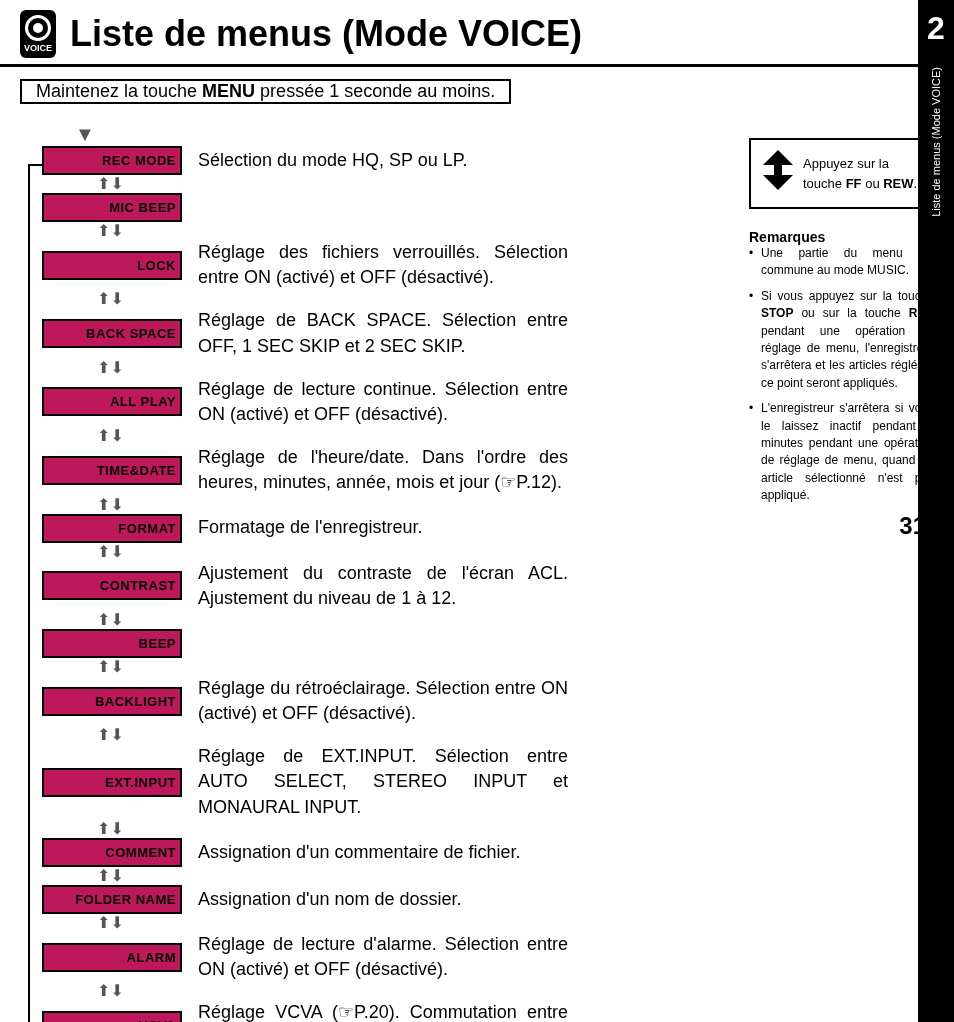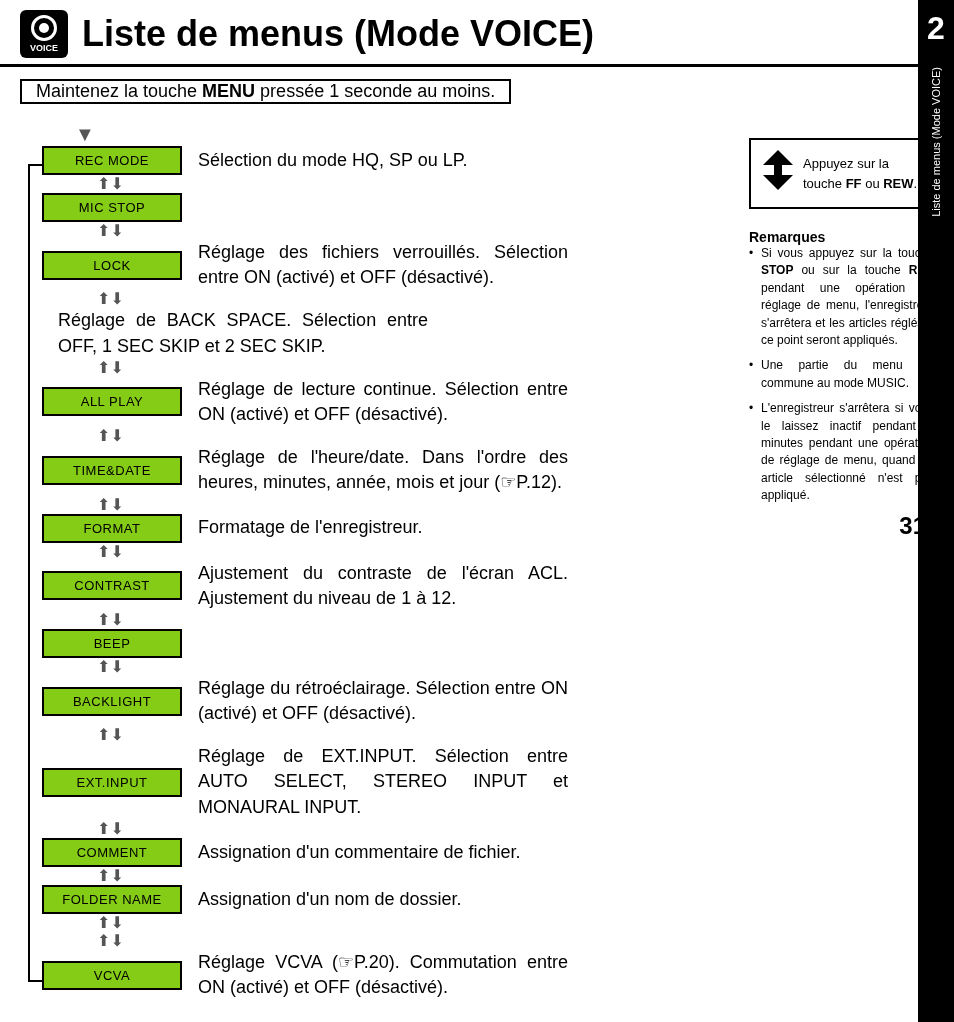--- a/index.html
+++ b/index.html
@@ -16,21 +16,21 @@
 
     
     .header {
       display: flex;
       align-items: center;
       padding: 10px 20px 6px 20px;
       border-bottom: 3px solid #000;
       margin-bottom: 12px;
     }
     .logo-box {
-      width: 48px;
+      width: 36px;
       height: 48px;
       background: #000;
       border-radius: 6px;
       display: flex;
       align-items: center;
       justify-content: center;
       margin-right: 14px;
       flex-shrink: 0;
     }
     .logo-inner {
@@ -110,26 +110,26 @@
       display: flex;
       align-items: center;
       margin-bottom: 0;
       position: relative;
     }
 
     .menu-box {
       border: 2px solid #000;
       width: 140px;
       min-width: 140px;
-      text-align: center;
+      text-align: right;
       padding: 5px 4px;
       font-size: 13px;
-      font-weight: normal;
+      font-weight: bold;
       letter-spacing: 0.5px;
-      background: #84cc16;
+      background: #be185d;
       position: relative;
       z-index: 2;
     }
 
     .menu-desc {
       margin-left: 16px;
       font-size: 18px;
       line-height: 1.4;
       max-width: 370px;
       text-align: justify;
@@ -300,35 +300,36 @@
 
         <div class="flow-row">
           <div class="menu-box"><span>REC MODE</span></div>
           <div class="menu-desc"><span>Sélection du mode HQ, SP ou LP.</span></div>
         </div>
         <div class="connector">
             <span class="connector-arrow">⬆⬇</span>
           </div>
 
         <div class="flow-row">
-          <div class="menu-box"><span>MIC STOP</span></div>
+          <div class="menu-box"><span>MIC BEEP</span></div>
         </div>
         <div class="connector">
             <span class="connector-arrow">⬆⬇</span>
           </div>
 
         <div class="flow-row">
           <div class="menu-box"><span>LOCK</span></div>
           <div class="menu-desc"><span>Réglage des fichiers verrouillés. Sélection entre ON (activé) et OFF (désactivé).</span></div>
         </div>
         <div class="connector">
             <span class="connector-arrow">⬆⬇</span>
           </div>
 
         <div class="flow-row">
+          <div class="menu-box"><span>BACK SPACE</span></div>
           <div class="menu-desc"><span>Réglage de BACK SPACE. Sélection entre OFF, 1 SEC SKIP et 2 SEC SKIP.</span></div>
         </div>
         <div class="connector">
             <span class="connector-arrow">⬆⬇</span>
           </div>
 
         <div class="flow-row">
           <div class="menu-box"><span>ALL PLAY</span></div>
           <div class="menu-desc"><span>Réglage de lecture continue. Sélection entre ON (activé) et OFF (désactivé).</span></div>
         </div>
@@ -392,20 +393,24 @@
           </div>
 
         <div class="flow-row">
           <div class="menu-box"><span>FOLDER NAME</span></div>
           <div class="menu-desc"><span>Assignation d'un nom de dossier.</span></div>
         </div>
         <div class="connector">
             <span class="connector-arrow">⬆⬇</span>
           </div>
 
+        <div class="flow-row">
+          <div class="menu-box"><span>ALARM</span></div>
+          <div class="menu-desc"><span>Réglage de lecture d'alarme. Sélection entre ON (activé) et OFF (désactivé).</span></div>
+        </div>
         <div class="connector">
             <span class="connector-arrow">⬆⬇</span>
           </div>
 
         <div class="flow-row">
           <div class="menu-box"><span>VCVA</span></div>
           <div class="menu-desc"><span>Réglage VCVA (☞P.20). Commutation entre ON (activé) et OFF (désactivé).</span></div>
         </div>
 
       </div>
@@ -427,24 +432,24 @@
         </svg>
       </div>
       <div class="ff-rew-text">
         Appuyez sur la touche <strong>FF</strong> ou <strong>REW</strong>.
       </div>
     </div>
 
     <div class="remarks">
       <div class="remarks-title">Remarques</div>
       <ul class="remarks-list">
+        <li><span>Une partie du menu est commune au mode MUSIC.</span></li>
         <li>
           Si vous appuyez sur la touche <strong>STOP</strong> ou sur la touche <strong>REC</strong> pendant une opération de réglage de menu, l'enregistreur s'arrêtera et les articles réglés à ce point seront appliqués.
         </li>
-        <li><span>Une partie du menu est commune au mode MUSIC.</span></li>
         <li><span>L'enregistreur s'arrêtera si vous le laissez inactif pendant 3 minutes pendant une opération de réglage de menu, quand un article sélectionné n'est pas appliqué.</span></li>
       </ul>
     </div>
 
     <div class="page-number">31</div>
 
   </div>
 </div>
 
 </body></html>

